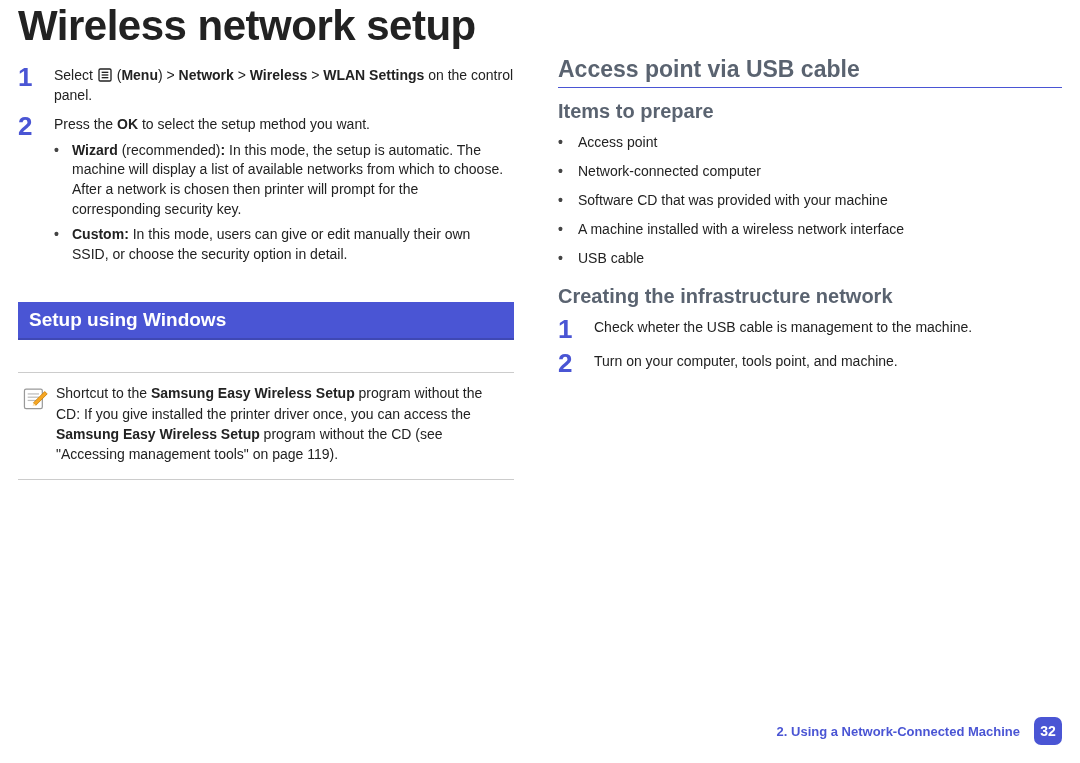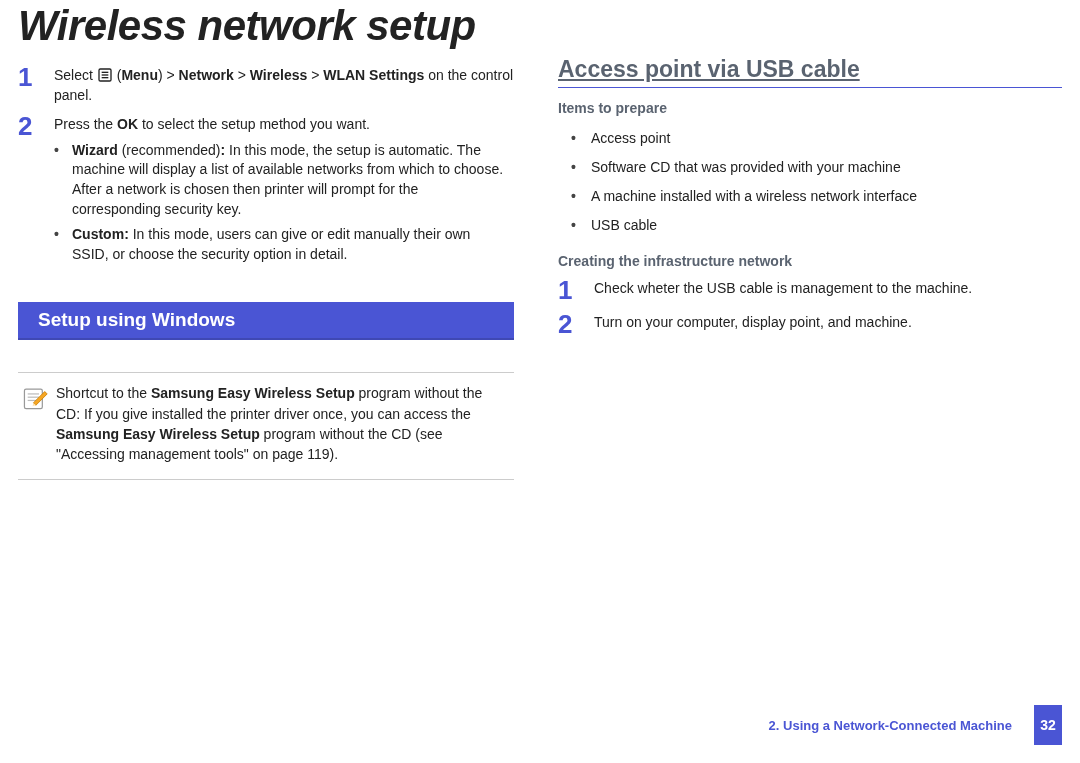--- a/index.html
+++ b/index.html
@@ -13,21 +13,20 @@
     position: relative;
     overflow: hidden;
     font-size: 14px;
   }
   .page-title {
     font-weight: 700;
     font-size: 42px;
     letter-spacing: -0.5px;
     padding: 2px 0 6px 18px;
     color: #222;
-    font-style: italic;
   }
   .columns {
     display: flex;
     width: 100%;
     padding: 0 18px;
   }
   .col {
     width: 50%;
   }
   .col-left { padding-right: 26px; }
@@ -65,21 +64,21 @@
 
   .section-bar {
     margin-top: 26px;
     padding: 6px 0 28px 0;
   }
   .blue-bar {
     background: #4a55d4;
     color: #ffffff;
     font-weight: 600;
     font-size: 19px;
-    padding: 7px 20px;
+    padding: 7px 11px;
     border-bottom: 2px solid rgba(0,0,0,0.15);
   }
 
   .note-box {
     border-top: 1px solid #ccc;
     border-bottom: 1px solid #ccc;
     display: flex;
     padding: 10px 4px 14px 4px;
     margin-top: 4px;
     line-height: 1.45;
@@ -90,64 +89,64 @@
   }
   .note-icon svg { width: 26px; height: 26px; }
 
   .h2 {
     font-weight: 700;
     color: #5a6370;
     font-size: 23px;
     border-bottom: 1px solid #4a55d4;
     padding-bottom: 4px;
     margin: 0 0 12px 0;
-    text-decoration: underline;
   }
   .h3 {
     font-weight: 700;
     color: #5a6370;
-    font-size: 14px;
+    font-size: 20px;
     margin: 8px 0 4px 0;
   }
 
-  .items { margin: 13px; padding: 0; }
+  .items { margin: 0; padding: 0; }
   .items li { list-style: none; display: flex; margin: 10px 0; line-height: 1.35; }
   .items li::before {
     content: "•";
     flex: 0 0 20px;
     font-weight: 700;
     color: #444;
   }
 
   .menu-icon svg { width: 16px; height: 16px; vertical-align: -3px; }
 
   .footer {
     position: absolute;
     bottom: 18px;
     right: 18px;
     display: flex;
     align-items: center;
-    gap: 12px;
+    gap: 4px;
   }
   .footer-text {
     color: #4a55d4;
     font-weight: 700;
     font-size: 13px;
     padding-right: 10px;
   }
   .page-num {
     background: #4a55d4;
     color: #ffffff;
     font-weight: 700;
     font-size: 14px;
     width: 28px;
-    height: 40px;
+    height: 28px;
     display: flex;
     align-items: center;
     justify-content: center;
+    border-radius: 7px;
   }
 </style>
 </head>
 <body>
 
 <div class="page-title">Wireless network setup</div>
 
 <div class="columns">
 
   <div class="col col-left">
@@ -217,39 +216,42 @@
   <div class="col col-right">
 
     <div class="h2">Access point via USB cable</div>
 
     <div class="h3">Items to prepare</div>
     <ul class="items">
       <li>
           <span>Access point</span>
         </li>
       <li>
+          <span>Network-connected computer</span>
+        </li>
+      <li>
           <span>Software CD that was provided with your machine</span>
         </li>
       <li>
           <span>A machine installed with a wireless network interface</span>
         </li>
       <li>
           <span>USB cable</span>
         </li>
     </ul>
 
     <div class="h3" style="margin-top:18px">Creating the infrastructure network</div>
 
     <div class="numlist">
       <div class="num">1</div>
       <div class="body">Check wheter the USB cable is management to the machine.</div>
     </div>
     <div class="numlist">
       <div class="num">2</div>
-      <div class="body">Turn on your computer, display point, and machine.</div>
+      <div class="body">Turn on your computer, tools point, and machine.</div>
     </div>
 
   </div>
 </div>
 
 <div class="footer">
   <div class="footer-text">2.  Using a Network-Connected Machine</div>
   <div class="page-num">32</div>
 </div>
 

